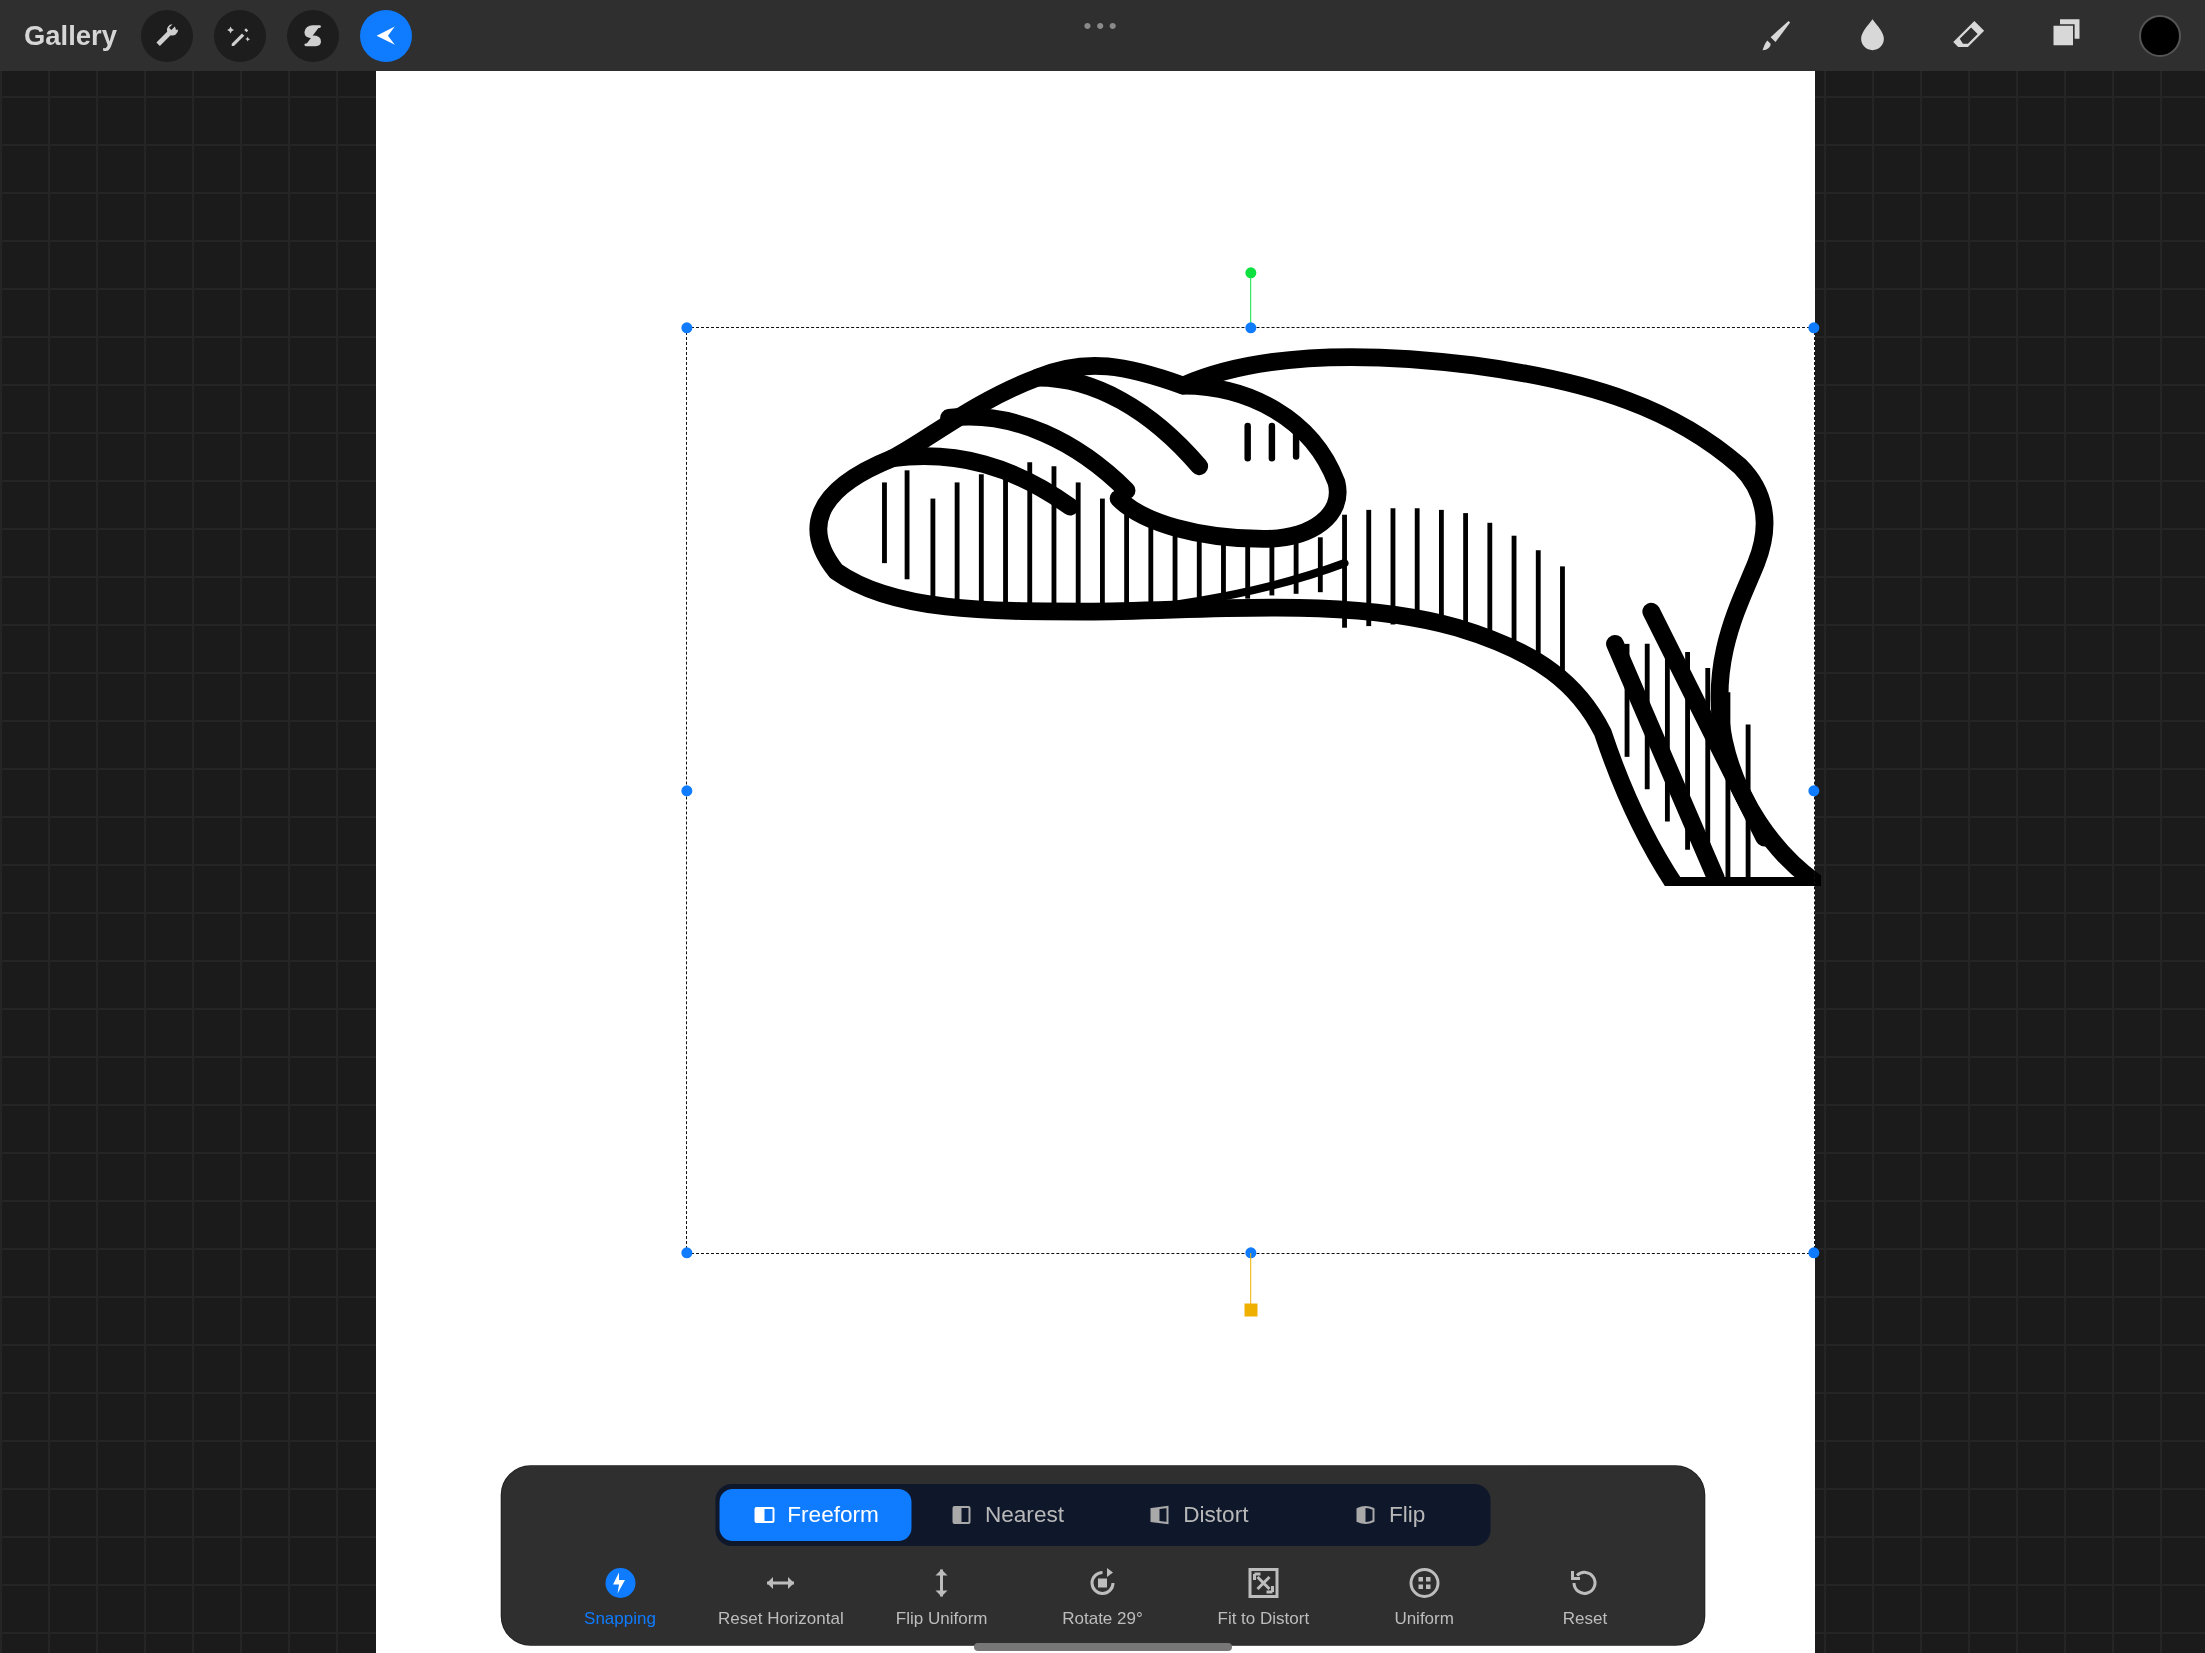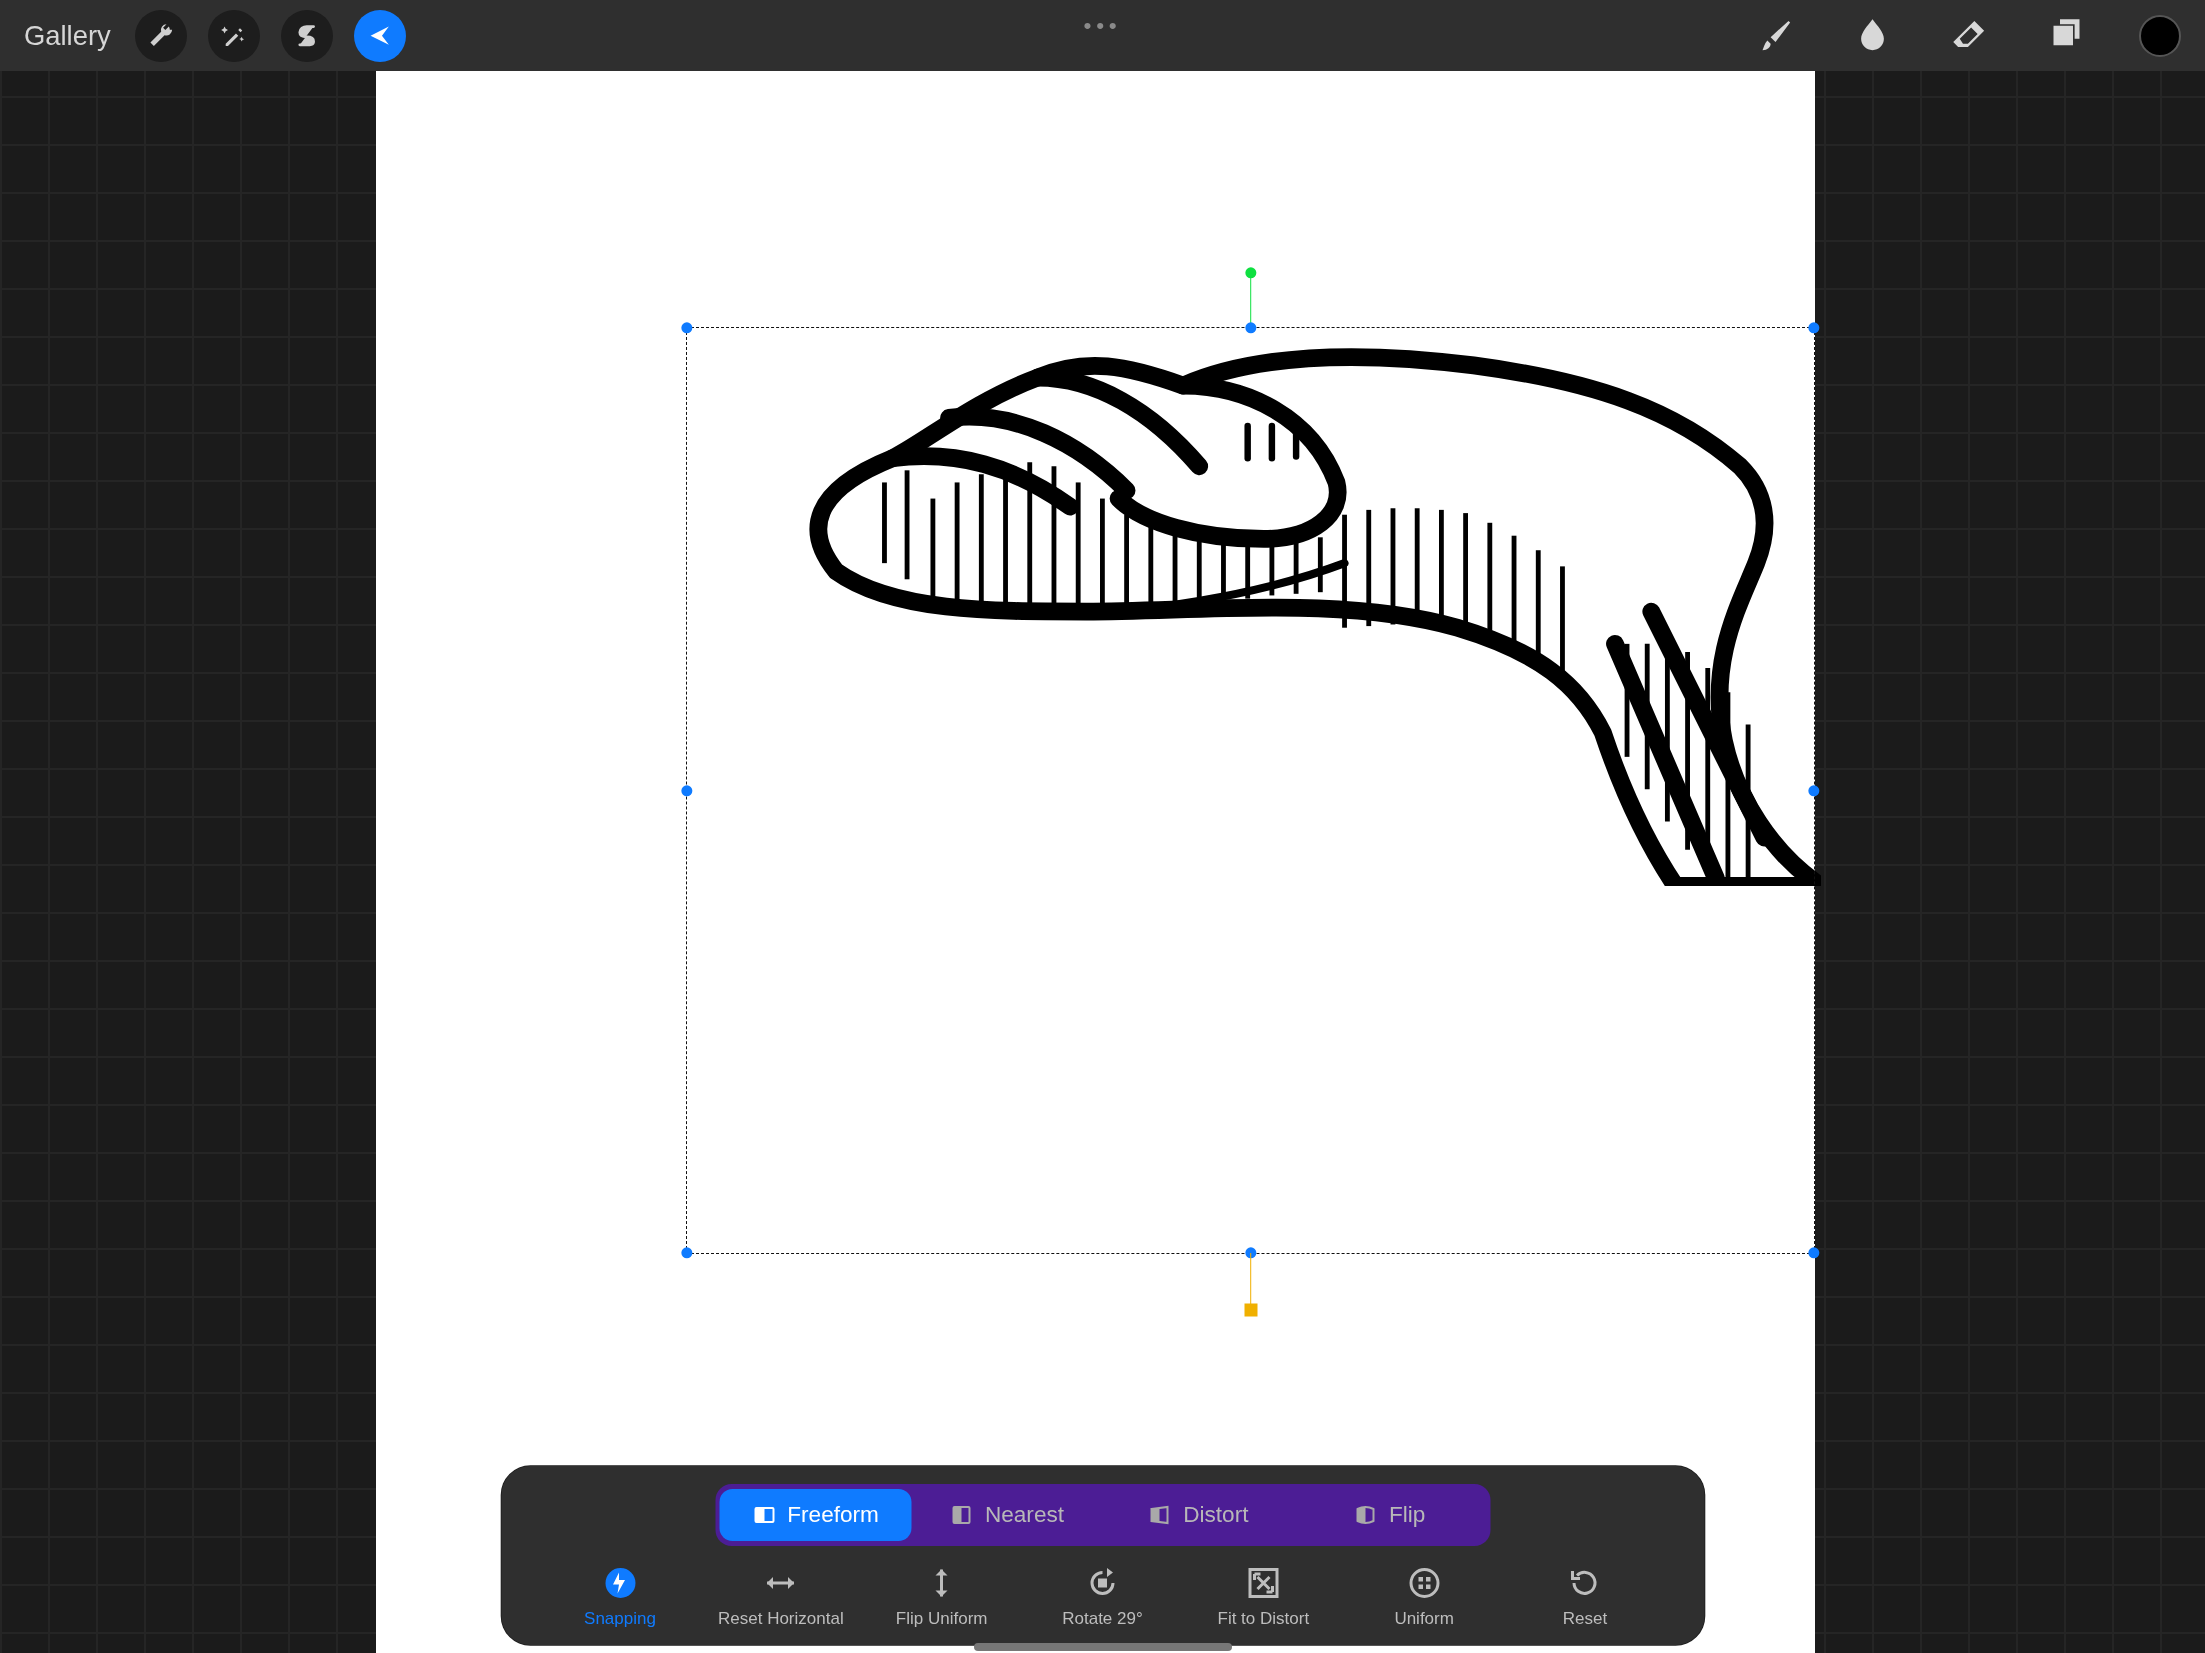--- a/index.html
+++ b/index.html
@@ -34,21 +34,21 @@
     height: 71px;
     background: #2f2f2f;
     display: flex;
     align-items: center;
     padding: 0 24px;
     z-index: 20;
   }
   .gallery-label {
     color: #d6d6d6;
     font-size: 27.4px;
-    font-weight: 400;
+    font-weight: 700;
     margin-right: 24px;
   }
   .top-icon-btn {
     width: 52px; height: 52px;
     border-radius: 50%;
     display: flex;
     align-items: center;
     justify-content: center;
     margin-right: 21px;
     background: #1d1d1d;
@@ -153,21 +153,21 @@
     bottom: 8px;
     width: 1203px;
     background: #2f2f2f;
     border-radius: 29px;
     padding: 18px 22.6px 16px 22.6px;
     z-index: 30;
     box-shadow: 0 0 0 0.8px #1c1c1c;
   }
   .seg {
     display: flex;
-    background: #4c1d95;
+    background: #0f172a;
     border-radius: 16px;
     padding: 4.8px;
     width: 775px;
     margin: 0 auto 18px auto;
   }
   .segbtn {
     flex: 1;
     display:flex;
     align-items:center;
     justify-content:center;

